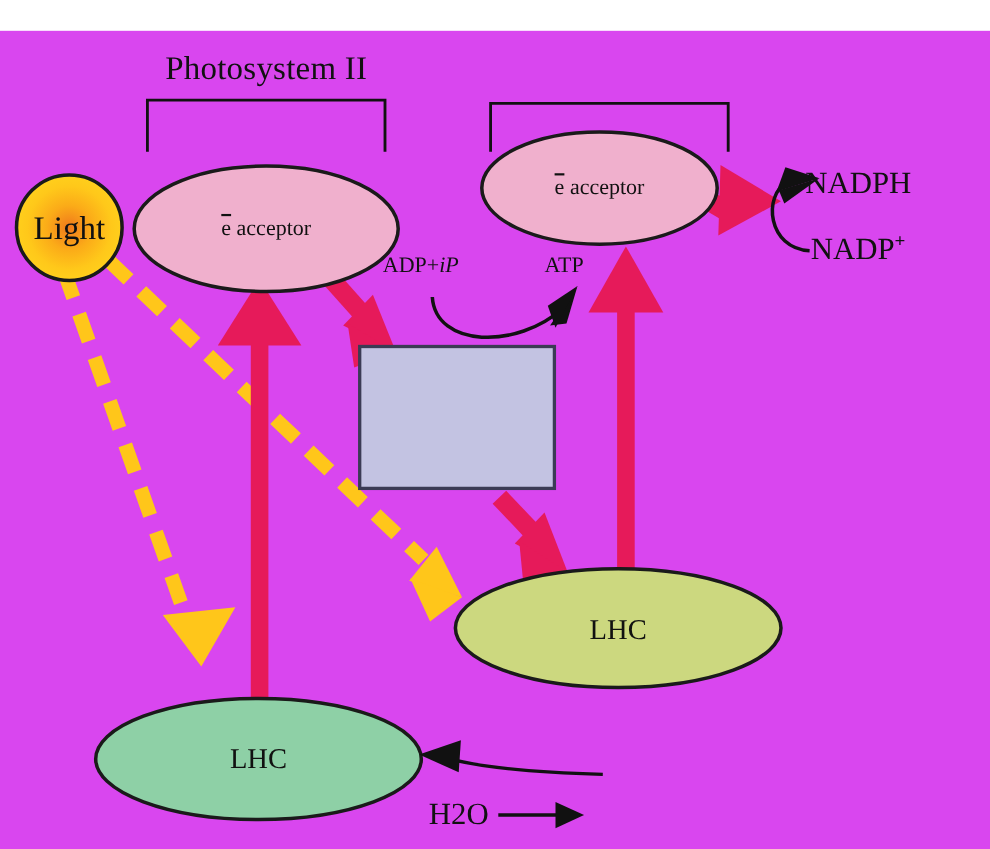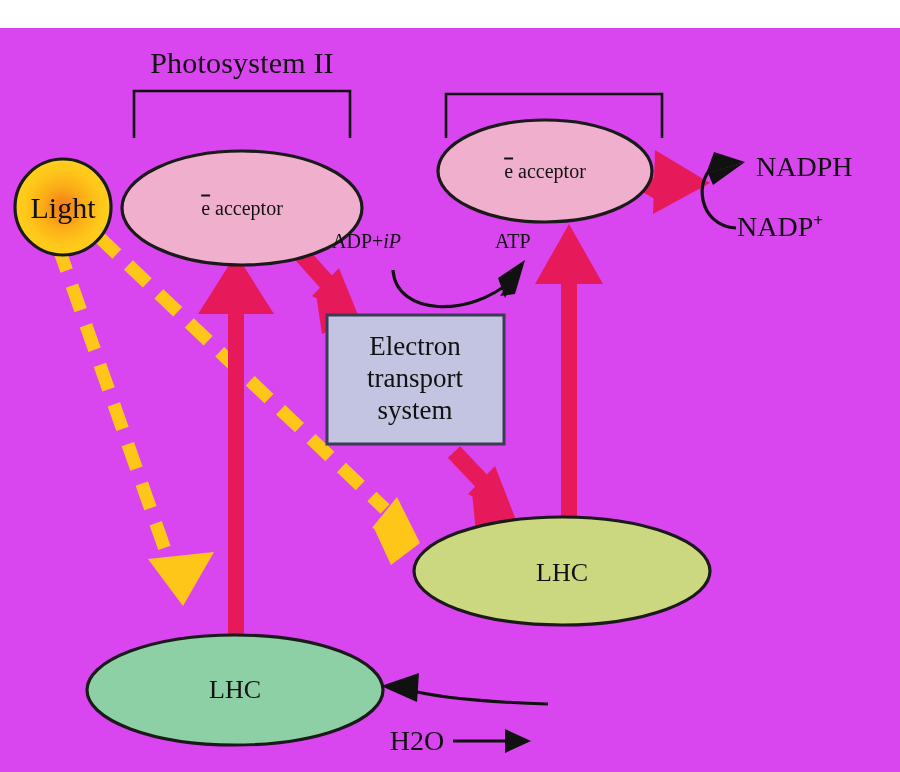--- a/index.html
+++ b/index.html
@@ -146,33 +146,28 @@
   <div class="lbl light-text centered" style="left:63px; top:180px;">Light</div>
 
   <div class="lbl ellipse-text centered" style="left:242px; top:180px;">
     <span class="ovl">e</span><span>&nbsp;</span><span>acceptor</span>
   </div>
 
   <div class="lbl ellipse-text centered" style="left:545px; top:143px;">
     <span class="ovl">e</span><span>&nbsp;</span><span>acceptor</span>
   </div>
 
-  <div class="lbl box-text centered" style="left:415px; top:351px; width:180px;">
-    <div>Electron</div>
-    <div>transport</div>
-    <div>system</div>
-  </div>
 
-  <div class="lbl small-chem" style="left:332px; top:203px;">
+  <div class="lbl small-chem" style="left:348px; top:203px;">
     <span>ADP+</span><span class="ital">iP</span>
   </div>
 
   <div class="lbl small-chem" style="left:495px; top:203px;">ATP</div>
 
-  <div class="lbl big-chem" style="left:756px; top:124px;">NADPH</div>
+  <div class="lbl big-chem" style="left:732px; top:124px;">NADPH</div>
 
   <div class="lbl big-chem" style="left:737px; top:184px;">
     <span>NADP</span><sup class="chg">+</sup>
   </div>
 
   <div class="lbl lhc-text centered" style="left:562px; top:545px;">LHC</div>
 
   <div class="lbl lhc-text centered" style="left:235px; top:662px;">LHC</div>
 
   <div class="lbl big-chem centered" style="left:417px; top:713px;">H2O</div>

